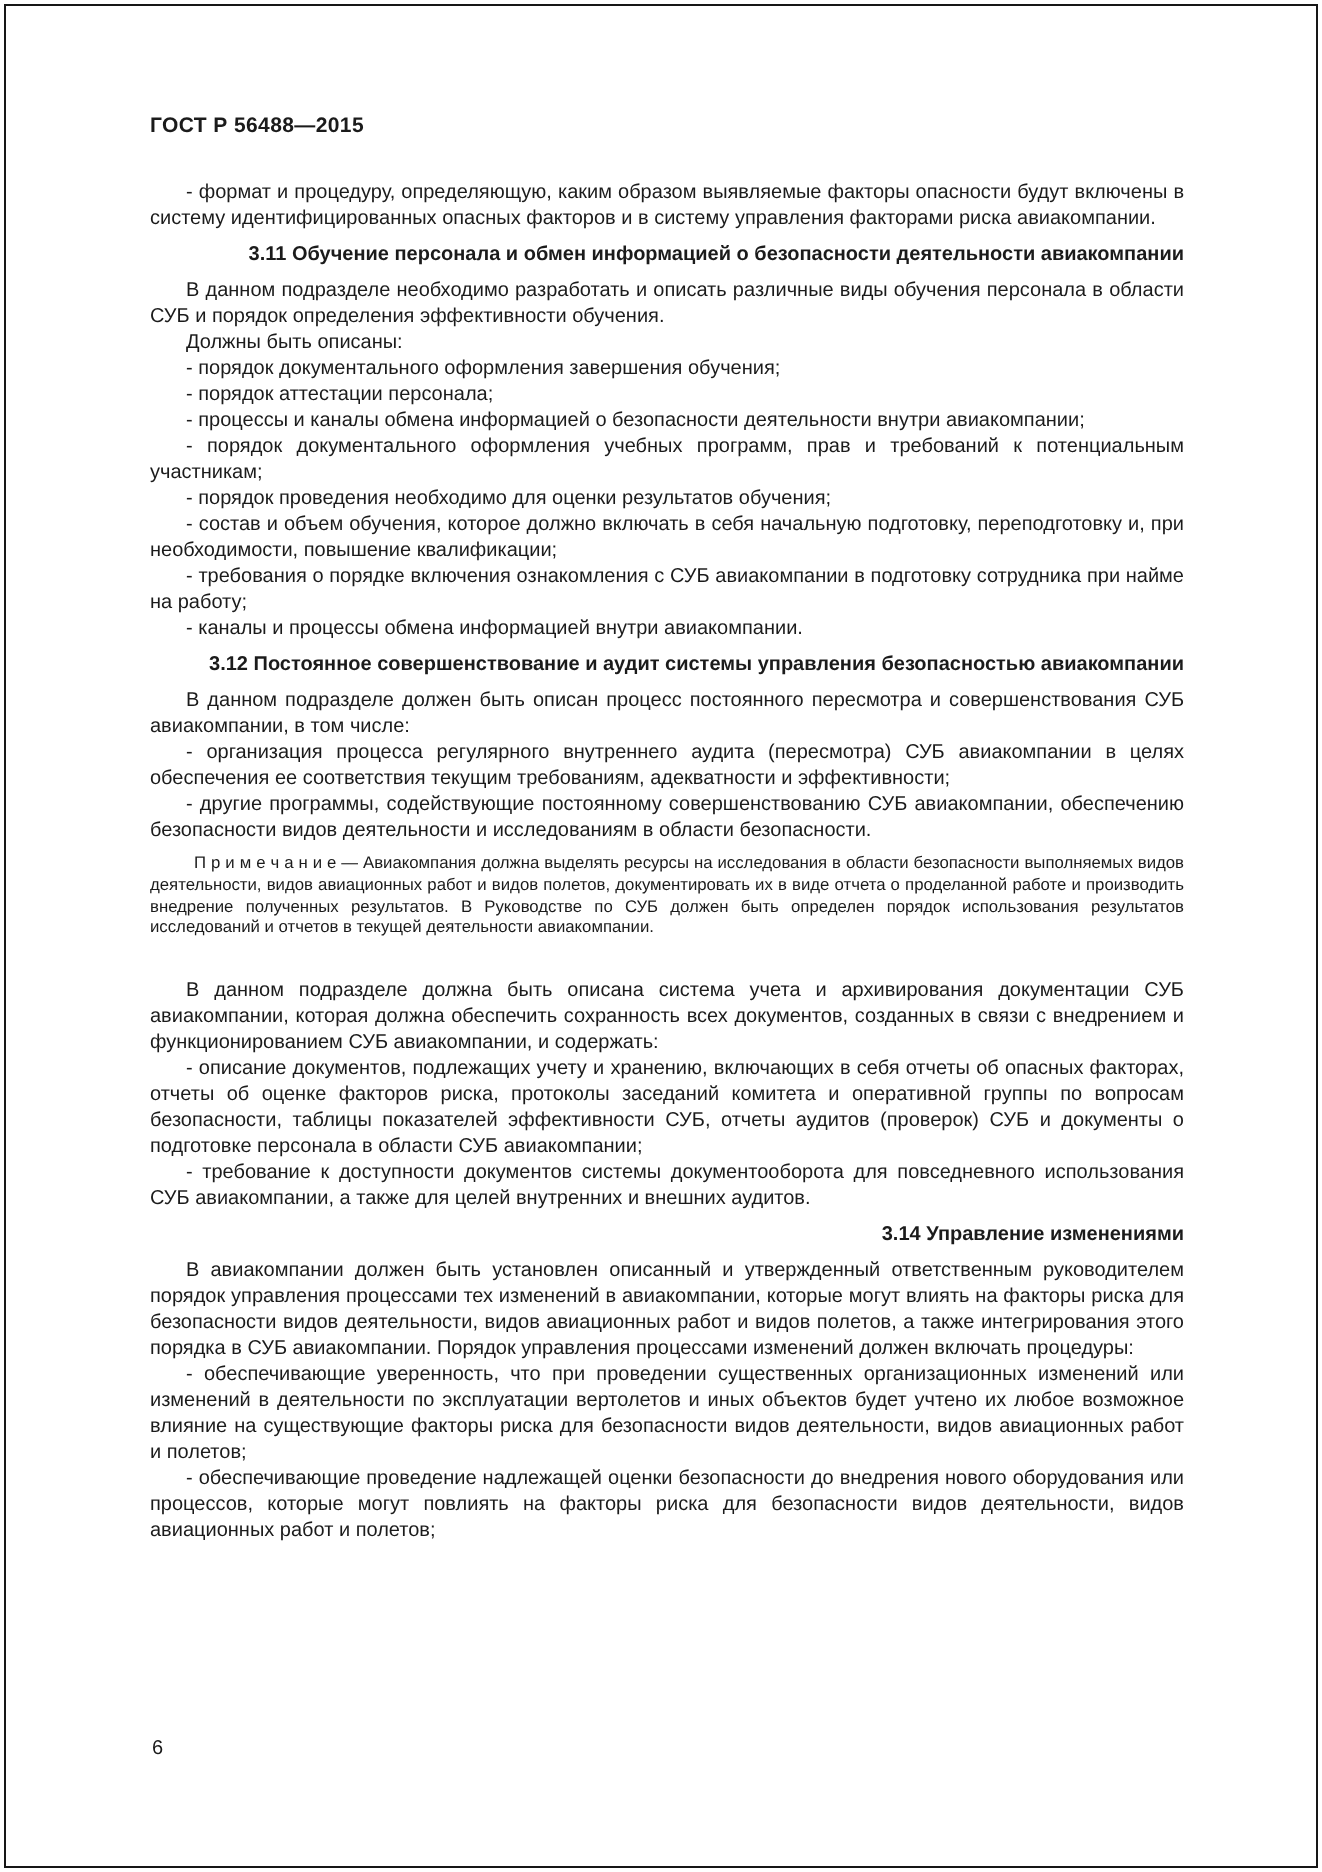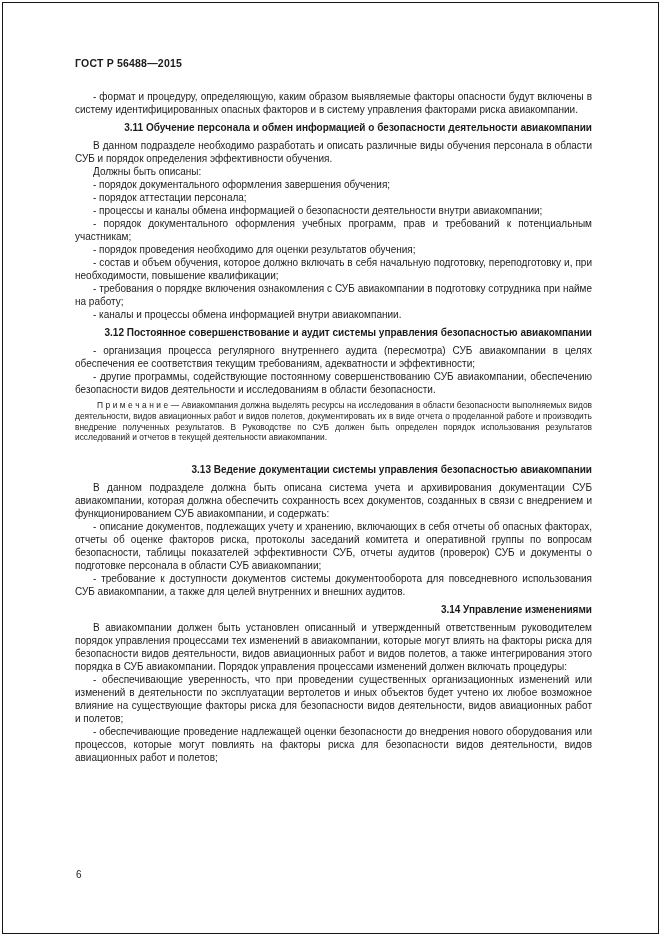--- a/index.html
+++ b/index.html
@@ -76,24 +76,24 @@
     <div class="block body">Должны быть описаны:</div>
     <div class="block body">- порядок документального оформления завершения обучения;</div>
     <div class="block body">- порядок аттестации персонала;</div>
     <div class="block body">- процессы и каналы обмена информацией о безопасности деятельности внутри авиакомпании;</div>
     <div class="block body">- порядок документального оформления учебных программ, прав и требований к потенциальным участникам;</div>
     <div class="block body">- порядок проведения необходимо для оценки результатов обучения;</div>
     <div class="block body">- состав и объем обучения, которое должно включать в себя начальную подготовку, переподготовку и, при необходимости, повышение квалификации;</div>
     <div class="block body">- требования о порядке включения ознакомления с СУБ авиакомпании в подготовку сотрудника при найме на работу;</div>
     <div class="block body">- каналы и процессы обмена информацией внутри авиакомпании.</div>
     <div class="block heading">3.12 Постоянное совершенствование и аудит системы управления безопасностью авиакомпании</div>
+    <div class="block body">В данном подразделе должен быть описан процесс постоянного пересмотра и совершенствования СУБ авиакомпании, в том числе:</div>
     <div class="block body">- организация процесса регулярного внутреннего аудита (пересмотра) СУБ авиакомпании в целях обеспечения ее соответствия текущим требованиям, адекватности и эффективности;</div>
     <div class="block body">- другие программы, содействующие постоянному совершенствованию СУБ авиакомпании, обеспечению безопасности видов деятельности и исследованиям в области безопасности.</div>
     <div class="block note">П р и м е ч а н и е — Авиакомпания должна выделять ресурсы на исследования в области безопасности выполняемых видов деятельности, видов авиационных работ и видов полетов, документировать их в виде отчета о проделанной работе и производить внедрение полученных результатов. В Руководстве по СУБ должен быть определен порядок использования результатов исследований и отчетов в текущей деятельности авиакомпании.</div>
-    <div class="block heading">3.13 Ведение документации системы управления безопасностью авиакомпании</div>
     <div class="block body">В данном подразделе должна быть описана система учета и архивирования документации СУБ авиакомпании, которая должна обеспечить сохранность всех документов, созданных в связи с внедрением и функционированием СУБ авиакомпании, и содержать:</div>
     <div class="block body">- описание документов, подлежащих учету и хранению, включающих в себя отчеты об опасных факторах, отчеты об оценке факторов риска, протоколы заседаний комитета и оперативной группы по вопросам безопасности, таблицы показателей эффективности СУБ, отчеты аудитов (проверок) СУБ и документы о подготовке персонала в области СУБ авиакомпании;</div>
     <div class="block body">- требование к доступности документов системы документооборота для повседневного использования СУБ авиакомпании, а также для целей внутренних и внешних аудитов.</div>
     <div class="block heading">3.14 Управление изменениями</div>
     <div class="block body">В авиакомпании должен быть установлен описанный и утвержденный ответственным руководителем порядок управления процессами тех изменений в авиакомпании, которые могут влиять на факторы риска для безопасности видов деятельности, видов авиационных работ и видов полетов, а также интегрирования этого порядка в СУБ авиакомпании. Порядок управления процессами изменений должен включать процедуры:</div>
     <div class="block body">- обеспечивающие уверенность, что при проведении существенных организационных изменений или изменений в деятельности по эксплуатации вертолетов и иных объектов будет учтено их любое возможное влияние на существующие факторы риска для безопасности видов деятельности, видов авиационных работ и полетов;</div>
     <div class="block body">- обеспечивающие проведение надлежащей оценки безопасности до внедрения нового оборудования или процессов, которые могут повлиять на факторы риска для безопасности видов деятельности, видов авиационных работ и полетов;</div>
   </div>
 
 <div class="doc-footer">6</div>

